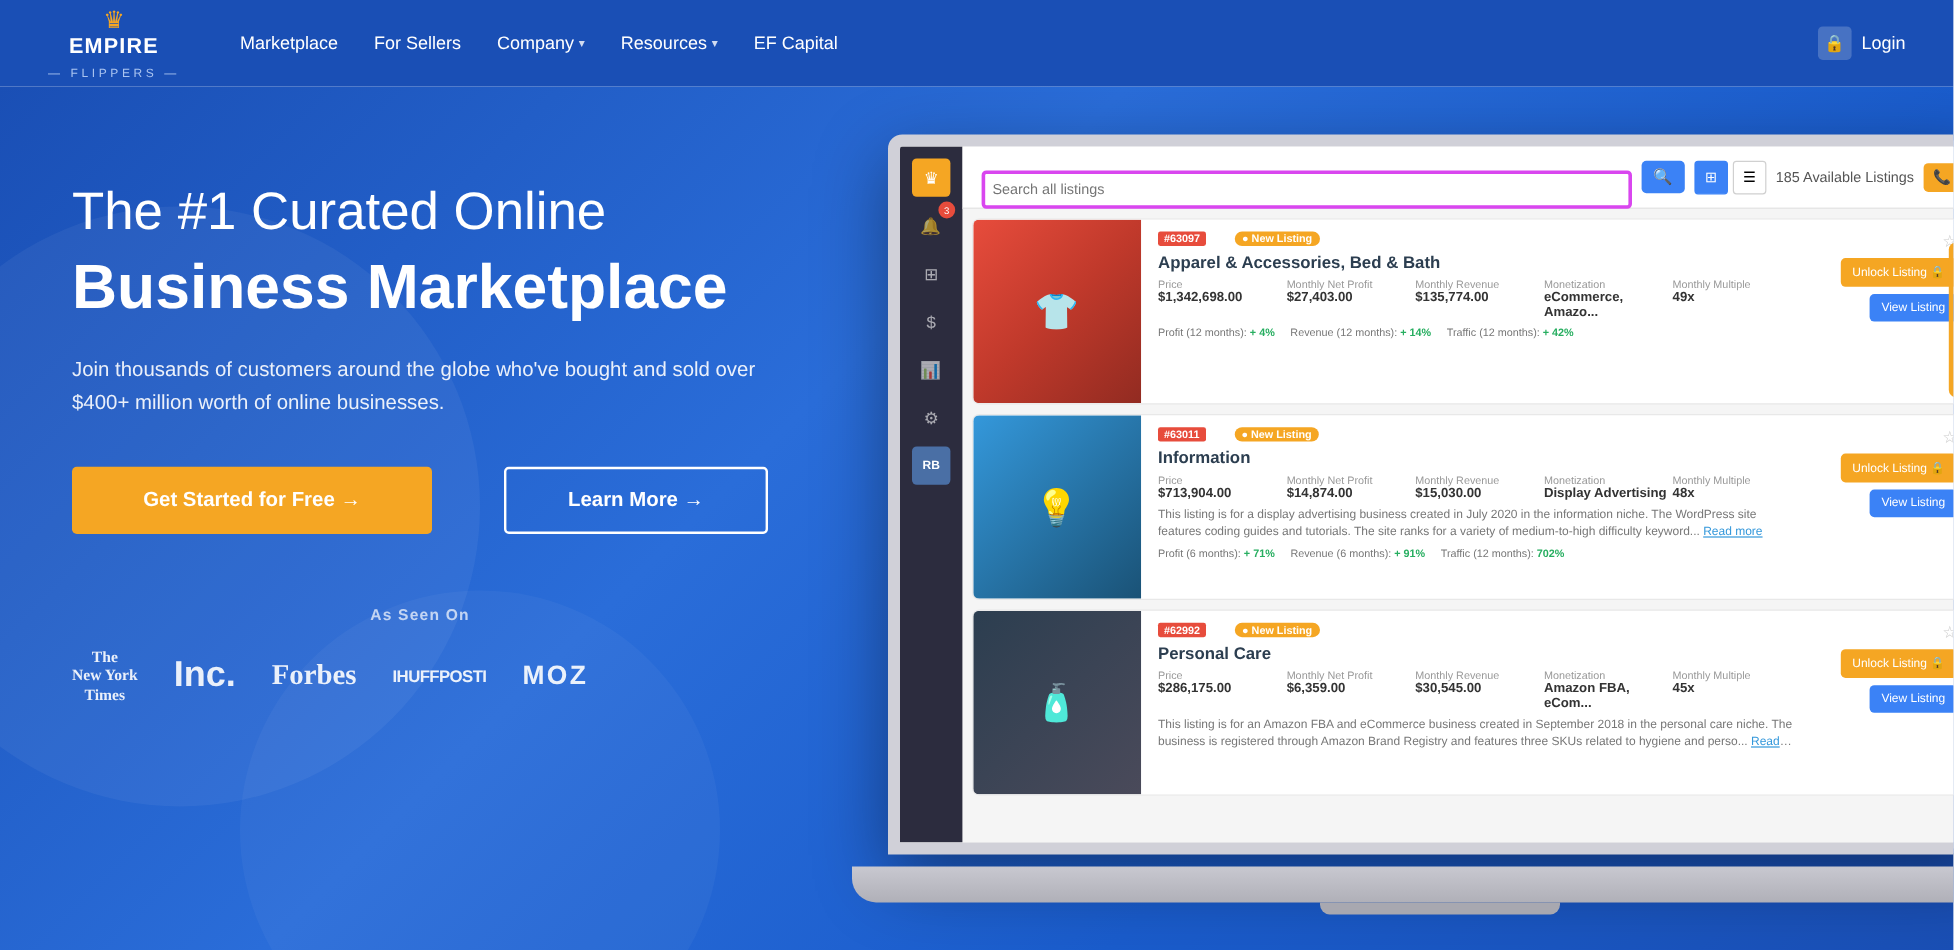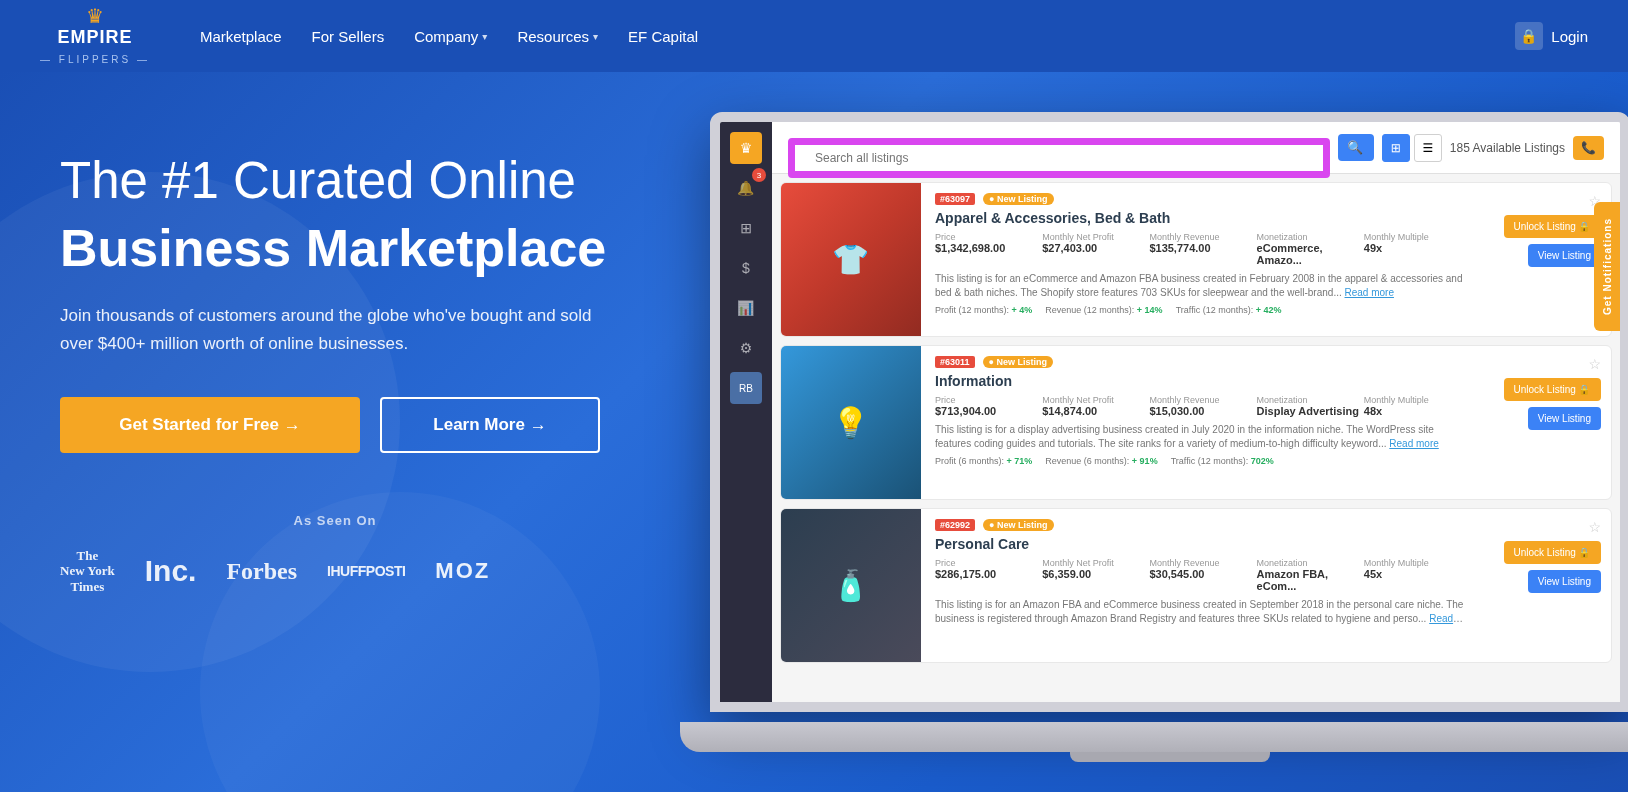--- a/index.html
+++ b/index.html
@@ -128,21 +128,21 @@
     }
 
     .hero-left {
       flex: 0 0 660px;
       padding: 80px 50px 60px 60px;
       position: relative;
       z-index: 2;
     }
     .hero-title {
       color: white;
-      font-size: 51px;
+      font-size: 44px;
       font-weight: 300;
       line-height: 1.15;
       margin-bottom: 8px;
     }
     .hero-title-bold {
       color: white;
       font-size: 52px;
       font-weight: 800;
       line-height: 1.15;
       margin-bottom: 24px;
@@ -182,20 +182,21 @@
       padding: 16px 36px;
       border-radius: 4px;
       font-size: 17px;
       font-weight: bold;
       cursor: pointer;
       display: flex;
       align-items: center;
       gap: 10px;
       min-width: 220px;
       justify-content: center;
+      margin-left: 40px;
     }
     .as-seen-on {
       color: rgba(255,255,255,0.7);
     }
     .as-seen-label {
       font-size: 13px;
       font-weight: bold;
       text-align: center;
       margin-bottom: 20px;
       letter-spacing: 1px;
@@ -313,21 +314,21 @@
       cursor: pointer;
     }
     .sidebar-icon.active {
       background: #f5a623;
       color: white;
     }
     .sidebar-icon.avatar {
       background: #4a6fa5;
       color: white;
       font-size: 10px;
-      font-weight: normal;
+      font-weight: bold;
     }
     .sidebar-badge {
       position: relative;
     }
     .badge {
       position: absolute;
       top: -4px;
       right: -4px;
       background: #e74c3c;
       color: white;
@@ -349,23 +350,23 @@
       background: white;
       padding: 10px 16px;
       display: flex;
       align-items: center;
       gap: 8px;
       border-bottom: 1px solid #e0e0e0;
       height: 52px;
     }
     .search-input {
       flex: 1;
-      border: 7px solid #d946ef;
-      border-radius: 4px;
-      padding: 6px 20px;
+      border: 3px solid #d946ef;
+      border-radius: 4px;
+      padding: 6px 6px;
       font-size: 12px;
       color: #999;
       margin-top: 20px;
     }
     .search-btn {
       background: #3b82f6;
       color: white;
       border: none;
       padding: 6px 10px;
       border-radius: 4px;
@@ -457,21 +458,21 @@
       font-size: 30px;
     }
     .listing-body {
       flex: 1;
       padding: 10px 14px;
       overflow: hidden;
     }
     .listing-header {
       display: flex;
       align-items: center;
-      gap: 8px;
+      gap: 24px;
       margin-bottom: 5px;
     }
     .listing-id {
       background: #e74c3c;
       color: white;
       font-size: 9px;
       padding: 1px 5px;
       border-radius: 2px;
       font-weight: bold;
     }
@@ -702,24 +703,20 @@
                     </div>
                     <div>
                       <div class="stat-label">Monetization</div>
                       <div class="stat-value">eCommerce, Amazo...</div>
                     </div>
                     <div>
                       <div class="stat-label">Monthly Multiple</div>
                       <div class="stat-value">49x</div>
                     </div>
                   </div>
-                  <div class="listing-desc">
-                    <span>This listing is for an eCommerce and Amazon FBA business created in February 2008 in the apparel &amp; accessories and bed &amp; bath niches. The Shopify store features 703 SKUs for sleepwear and the well-brand...</span>
-                    <a href="#">Read more</a>
-                  </div>
                   <div class="listing-metrics">
                     <span class="metric">Profit (12 months): <span class="up">+ 4%</span></span>
                     <span class="metric">Revenue (12 months): <span class="up">+ 14%</span></span>
                     <span class="metric">Traffic (12 months): <span class="up">+ 42%</span></span>
                   </div>
                 </div>
                 <div class="listing-actions">
                   <span class="star-icon">☆</span>
                   <button class="unlock-btn">Unlock Listing 🔒</button>
                   <button class="view-listing-btn">View Listing</button>

